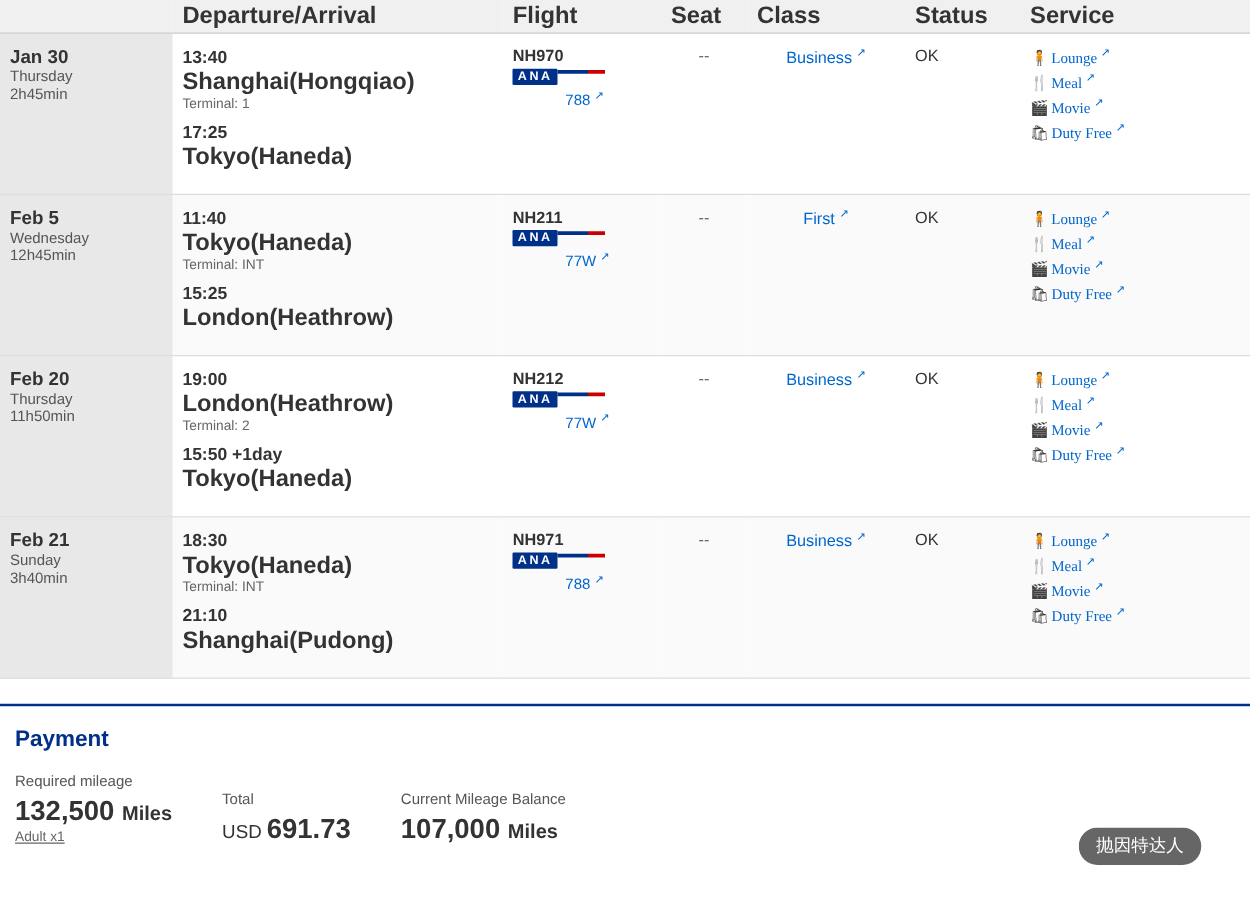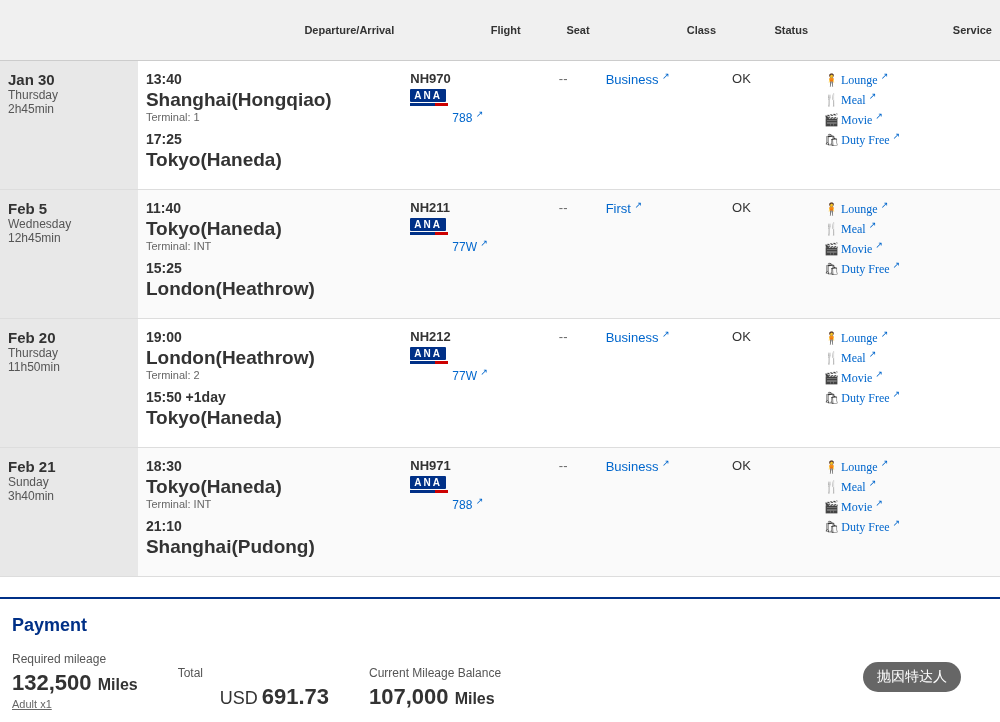--- a/index.html
+++ b/index.html
@@ -15,24 +15,24 @@
       width: 100%;
       border-collapse: collapse;
     }
 
     .header-row {
       background: #f0f0f0;
       border-bottom: 1px solid #ccc;
     }
 
     .header-row th {
-      padding: 24px 8px;
-      text-align: right;
-      font-weight: bold;
-      font-size: 11px;
+      padding: 2px 8px;
+      text-align: left;
+      font-weight: bold;
+      font-size: 19px;
       color: #333;
     }
 
     .flight-row {
       border-bottom: 1px solid #ddd;
       vertical-align: top;
     }
 
     .flight-row:nth-child(even) {
       background: #fafafa;
@@ -95,21 +95,21 @@
       font-size: 12px;
       margin-left: 42px;
     }
 
     .ext-icon {
       font-size: 9px;
       vertical-align: super;
     }
 
     .seat-col { width: 60px; text-align: center; }
-    .class-col { width: 100px; }
+    .class-col { width: 100px; text-align: center; }
     .status-col { width: 70px; }
     .service-col { width: 160px; font-family: Liberation Serif, serif; }
 
     .class-link {
       color: #0066cc;
       text-decoration: none;
       font-size: 13px;
     }
 
     .service-list {
@@ -171,41 +171,40 @@
     }
 
     .payment-sub {
       font-size: 11px;
       color: #666;
       margin-top: 2px;
       text-decoration: underline;
     }
 
     .usd-label {
-      font-size: 18px;
+      font-size: 15px;
       font-weight: normal;
       margin-right: 4px;
-      margin-left: 42px;
     }
 
     .watermark {
       position: fixed;
       bottom: 30px;
       right: 39px;
       background: rgba(0,0,0,0.6);
       color: white;
       padding: 6px 14px;
       border-radius: 20px;
       font-size: 14px;
       font-family: sans-serif;
     }
 
     .ana-logo-container {
       display: flex;
-      flex-direction: column;
+      flex-direction: row;
       align-items: flex-start;
       margin: 3px 0;
     }
 
     .ana-text {
       font-size: 10px;
       font-weight: bold;
       color: #003087;
       letter-spacing: 2px;
       background: #003087;

